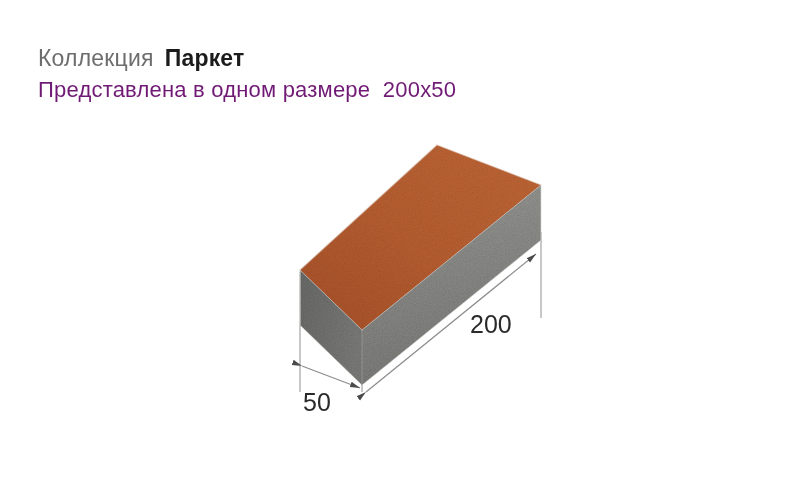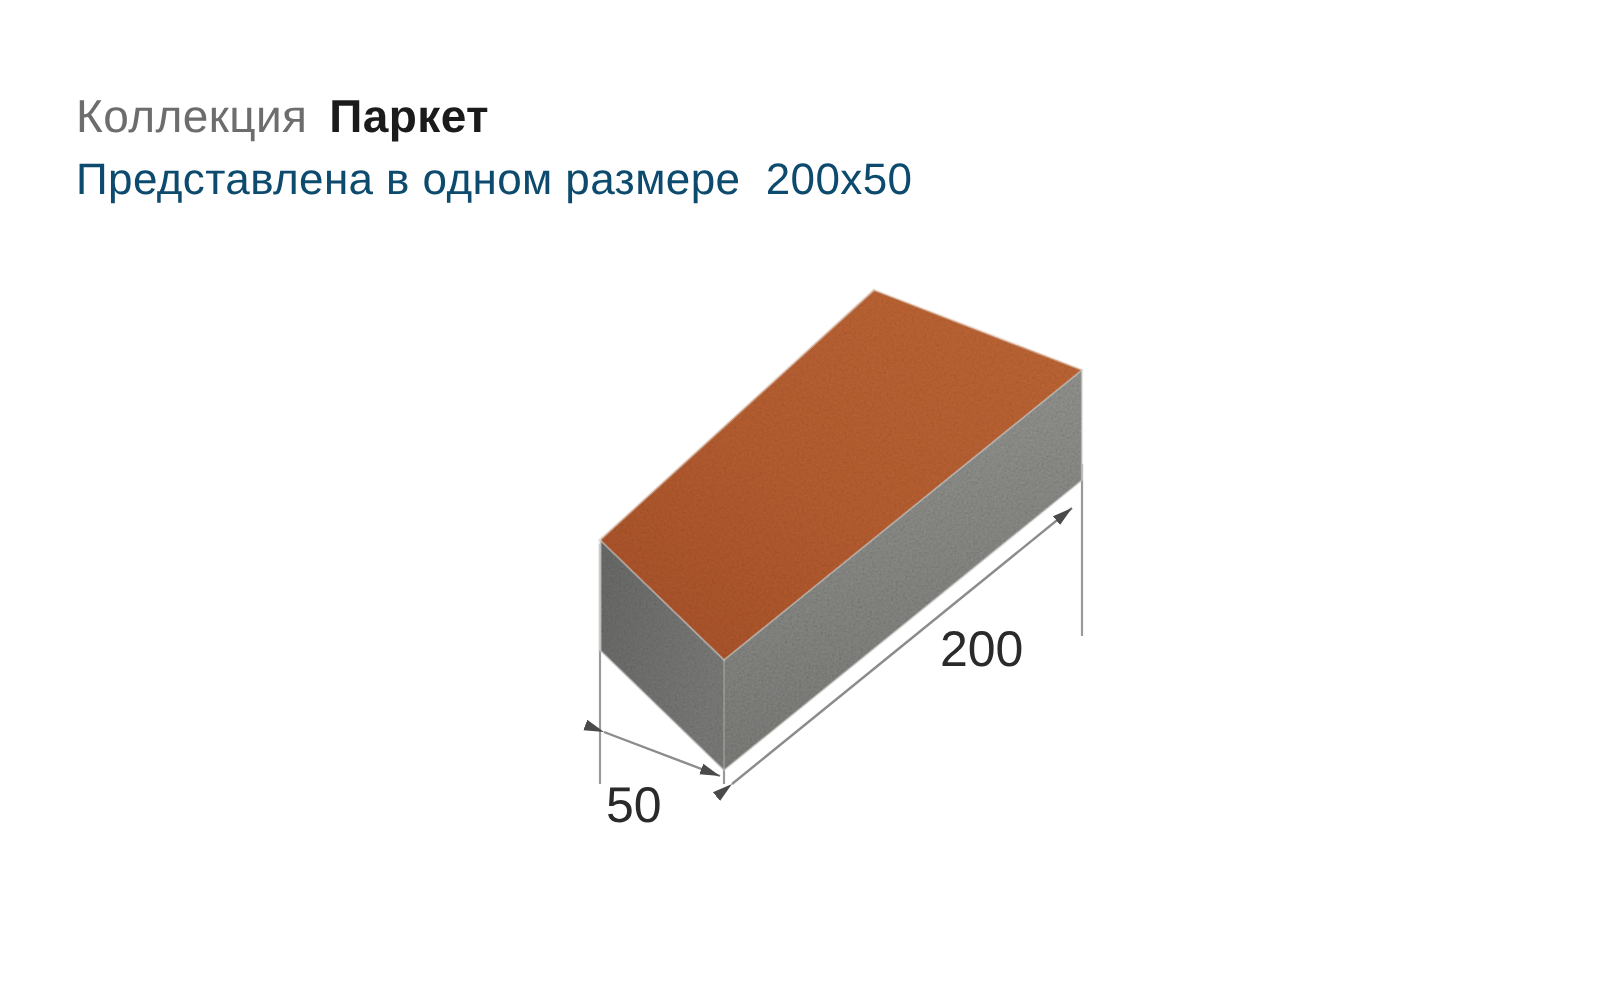--- a/index.html
+++ b/index.html
@@ -7,21 +7,21 @@
     width:800px;height:496px;
     background:#ffffff;
     font-family:"Liberation Sans","DejaVu Sans",sans-serif;
     overflow:hidden;position:relative;
   }
   #stage{position:absolute;inset:0;width:696px;height:496px;}
 
   .heading{position:absolute;left:38px;top:47px;line-height:1.0;white-space:nowrap;}
   .h-line1{font-size:23px;color:#6d6d6d;letter-spacing:.2px;}
   .h-line1 .bold{font-weight:bold;color:#1b1b1b;margin-left:11px;}
-  .h-line2{font-size:22px;color:#0c4a6e;letter-spacing:.2px;margin-top:9px;white-space:pre;}
+  .h-line2{font-size:22px;color:#701a75;letter-spacing:.2px;margin-top:9px;white-space:pre;}
 
   svg.art{position:absolute;left:0;top:0;width:800px;height:496px;}
   .dimtext{font-family:"Liberation Sans","DejaVu Sans",sans-serif;font-size:25px;fill:#2a2a2a;}
 </style>
 </head>
 <body>
 
 <div id="stage">
 
   <div class="heading">

